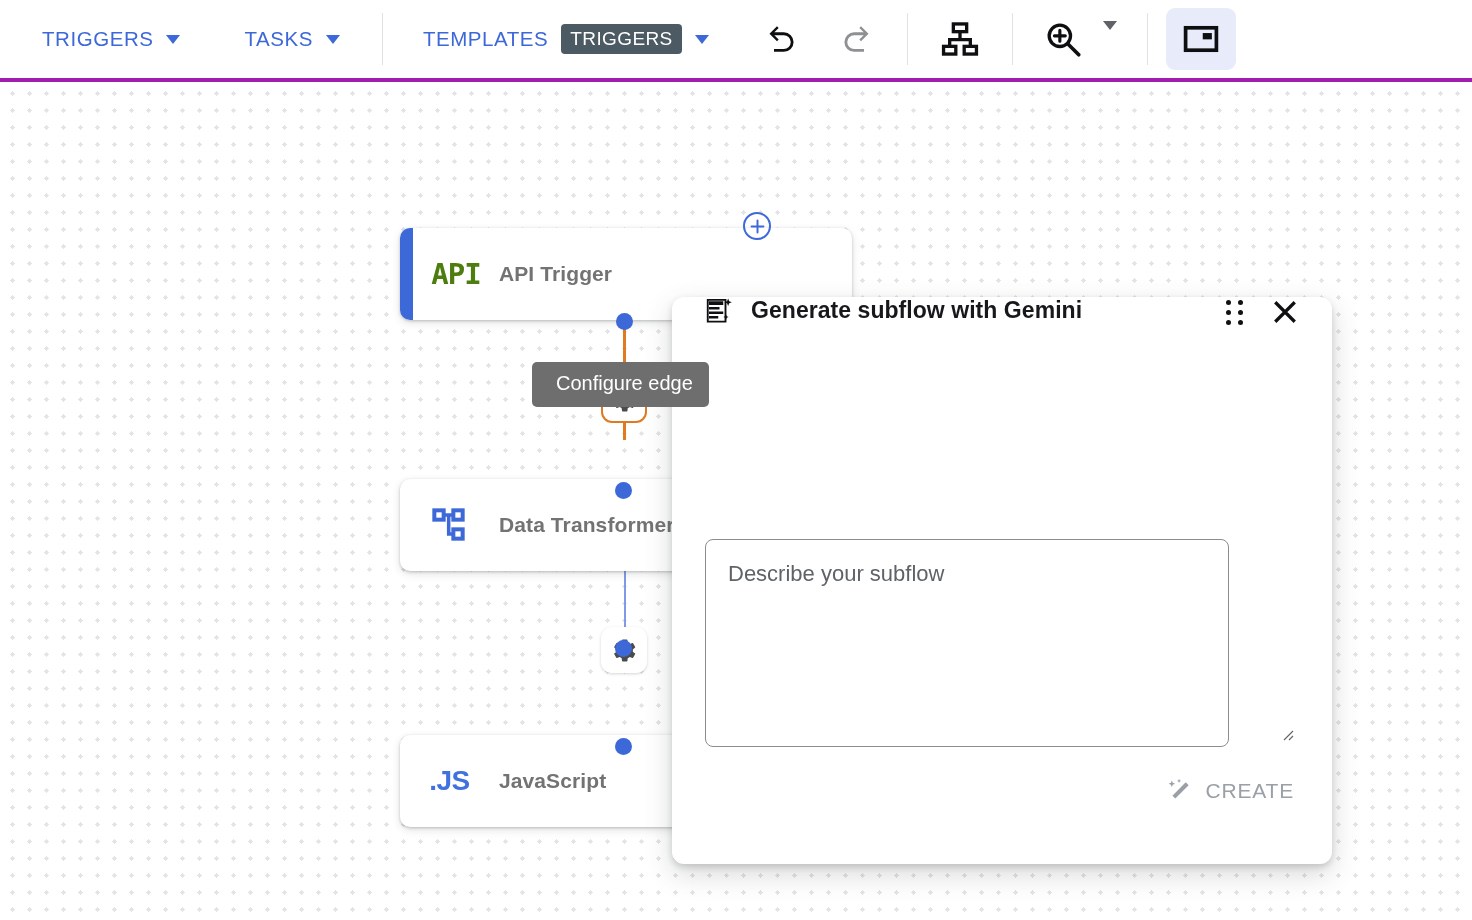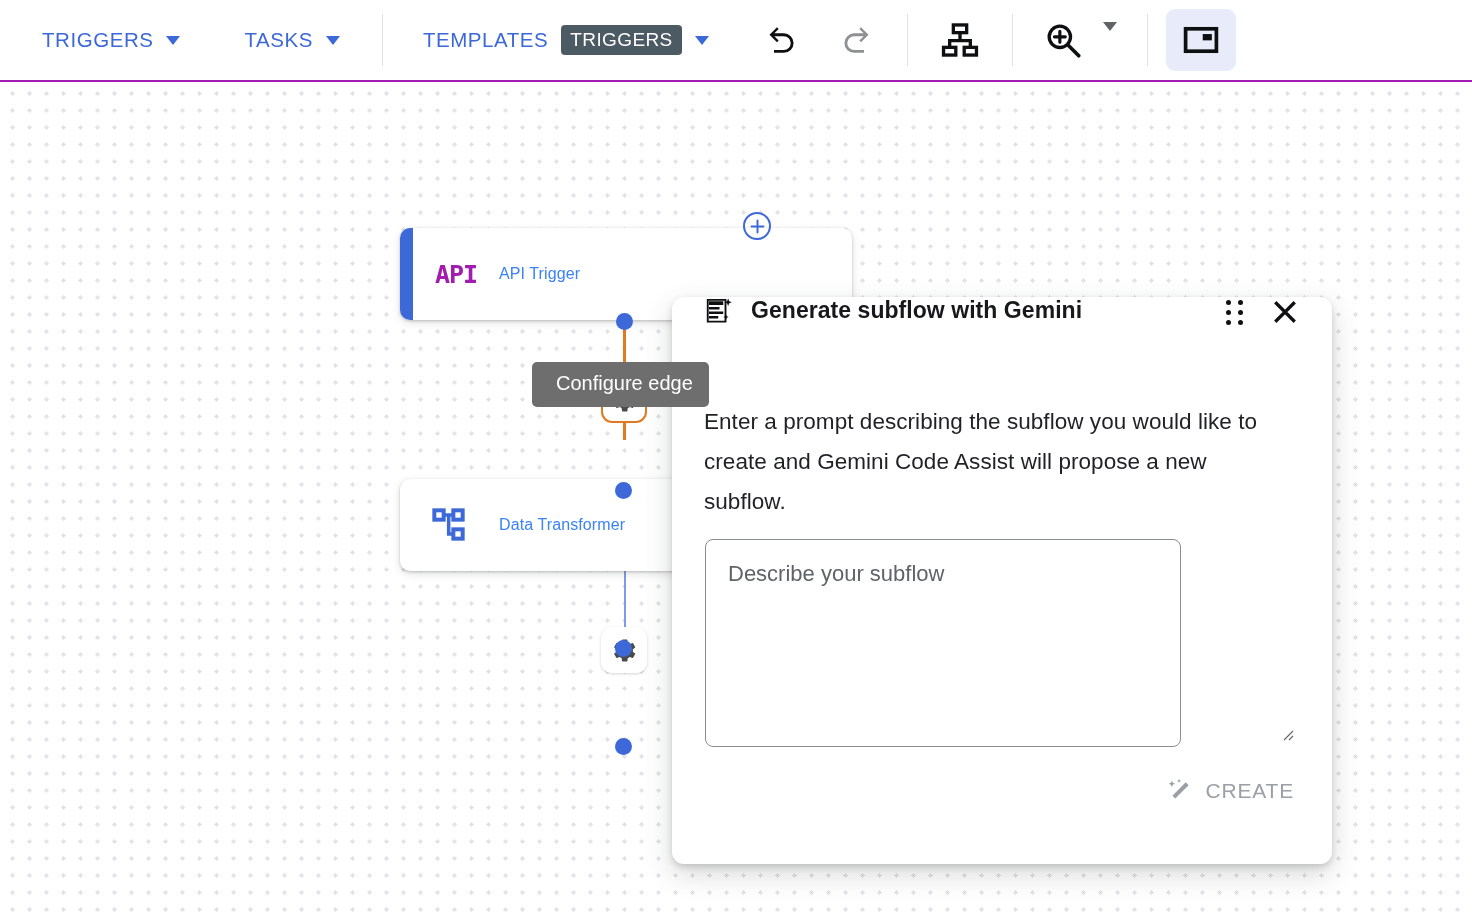--- a/index.html
+++ b/index.html
@@ -10,21 +10,21 @@
     background: #ffffff;
     font-family: "Liberation Sans", sans-serif;
     -webkit-font-smoothing: antialiased;
   }
 
   
   #toolbar {
     position: absolute; left: 0; top: 0;
     width: 1472px; height: 82px;
     background: #ffffff;
-    border-bottom: 2px solid #a21caf;
+    border-bottom: 4px solid #a21caf;
     display: flex; align-items: center;
   }
   .menu-btn {
     display: flex; align-items: center; gap: 13px;
     color: #3d68d8;
     font-size: 20.5px; font-weight: 500; letter-spacing: .55px;
     cursor: pointer; height: 48px; padding: 0 6px;
     user-select: none;
   }
   .caret {
@@ -75,26 +75,26 @@
   }
   .node .accent {
     width: 13px; height: 100%; background: #3d68d8; flex: none;
   }
   .node .node-icon {
     width: 86px; flex: none;
     display: flex; align-items: center; justify-content: center;
     color: #3d68d8;
   }
   .node .node-label {
-    font-size: 16px; font-weight: 400; color: #3b82f6;
+    font-size: 21px; font-weight: 700; color: #737373;
     letter-spacing: .1px; white-space: nowrap;
   }
   .api-glyph {
     font-family: "DejaVu Sans Mono", "Liberation Mono", monospace;
-    font-size: 25px; font-weight: 700; color: #a21caf;
+    font-size: 29px; font-weight: 700; color: #4d7c0f;
     letter-spacing: -1px;
     text-align: center;
   }
   .js-glyph {
     font-size: 28px; font-weight: 700; color: #4170df;
     letter-spacing: -.5px;
   }
 
   
   .port {
@@ -162,21 +162,21 @@
   .drag-dots { display: grid; grid-template-columns: 5px 5px; gap: 5px 7px; cursor: grab; }
   .drag-dots i { width: 5px; height: 5px; background: #101114; border-radius: 50%; display: block; }
   .close-x { width: 30px; height: 30px; cursor: pointer; }
   #dialog-desc {
     font-size: 22.5px; line-height: 40px; color: #1f2124;
     margin: 0; width: 590px;
     letter-spacing: .05px;
   }
   #prompt-box {
     position: absolute; left: 33px; top: 242px;
-    width: 476px; height: 208px;
+    width: 524px; height: 208px;
     border: 1.2px solid #8a8d91;
     border-radius: 8px;
     background: #ffffff;
     font-family: "Liberation Sans", sans-serif;
     font-size: 22px; color: #0f766e;
     padding: 21px 22px;
     resize: none; outline: none;
   }
   #prompt-box::placeholder { color: #5f6368; }
   #resize-grip {
@@ -327,20 +327,26 @@
   <div class="port" style="left:615px; top:400px;"></div>
 
   <div class="gear-btn" style="left:601px; top:545px;">
     <svg width="27" height="27" viewBox="0 0 24 24">
       <path d="M19.4 13a7.6 7.6 0 0 0 .06-1 7.6 7.6 0 0 0-.07-1l2.02-1.58a.48.48 0 0 0 .12-.61l-1.92-3.32a.48.48 0 0 0-.58-.22l-2.39.96a7 7 0 0 0-1.72-1l-.36-2.54a.47.47 0 0 0-.47-.4h-3.84a.47.47 0 0 0-.47.4l-.36 2.54a7.3 7.3 0 0 0-1.72 1l-2.39-.96a.47.47 0 0 0-.58.22L2.82 8.81a.47.47 0 0 0 .12.61L4.96 11a7.7 7.7 0 0 0 0 2l-2.02 1.58a.48.48 0 0 0-.12.61l1.92 3.32c.12.22.38.3.58.22l2.39-.96c.5.38 1.05.72 1.72 1l.36 2.54c.03.23.23.4.47.4h3.84c.24 0 .44-.17.47-.4l.36-2.54a7.5 7.5 0 0 0 1.72-1l2.39.96c.22.08.46 0 .58-.22l1.92-3.32a.48.48 0 0 0-.12-.61L19.4 13zM12 15.6A3.6 3.6 0 1 1 15.6 12 3.6 3.6 0 0 1 12 15.6z" fill="#4b4b4b"></path>
     </svg>
   </div>
 
   <div class="port" style="left:615px; top:558px;"></div>
 
+  <div class="node" style="left:400px; top:653px; width:452px;">
+    <div class="node-icon" style="width:99px;">
+      <span class="js-glyph">.JS</span>
+    </div>
+    <div class="node-label">JavaScript</div>
+  </div>
 
   <div class="port" style="left:615px; top:656px;"></div>
 
 </div>
 
 <div id="dialog">
 
   <div id="dialog-header">
     <svg width="30" height="30" viewBox="0 0 24 24">
       <path d="M4 3.4h11.4v3.0H4zM4 8.0h8.4v2.0H4zM4 11.6h11.4v2.0H4zM4 15.2h7.4v2.0H4z" fill="#0e0f11"></path>
@@ -357,21 +363,20 @@
           <i></i>
           <i></i>
           <i></i>
       </div>
       <svg class="close-x" viewBox="0 0 24 24">
         <path d="M4.2 4.2 19.8 19.8M19.8 4.2 4.2 19.8" stroke="#0e0f11" stroke-width="2.6" stroke-linecap="butt"></path>
       </svg>
     </div>
   </div>
 
-  <p id="dialog-desc">Enter a prompt describing the subflow you would like to create and Gemini Code Assist will propose a new subflow.</p>
 
   <textarea id="prompt-box" placeholder="Describe your subflow" style=""></textarea>
 
   <svg id="resize-grip" viewBox="0 0 14 14">
     <path d="M13 4 4 13M13 9 9 13" stroke="#5f6368" stroke-width="1.1"></path>
   </svg>
 
   <button id="create-btn">
     <svg width="28" height="28" viewBox="0 0 24 24">
       <path d="M16.9 4.6 19.4 7.1 8.0 18.5 5.5 16.0z" fill="#9aa0a6"></path>

